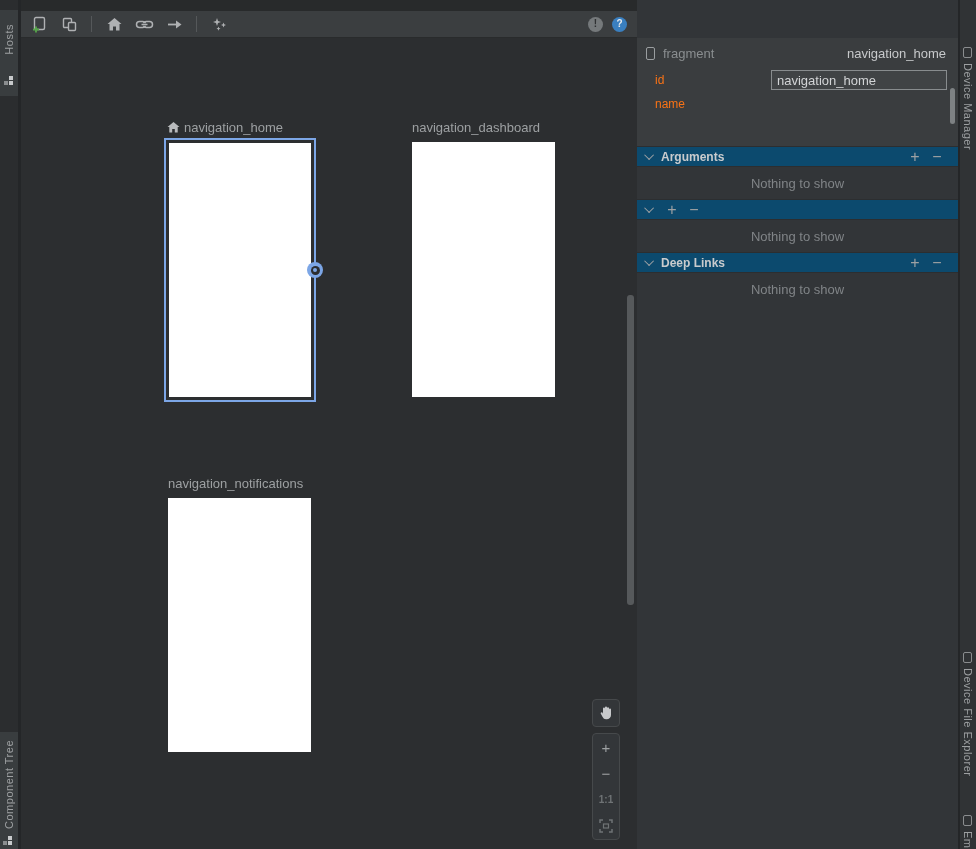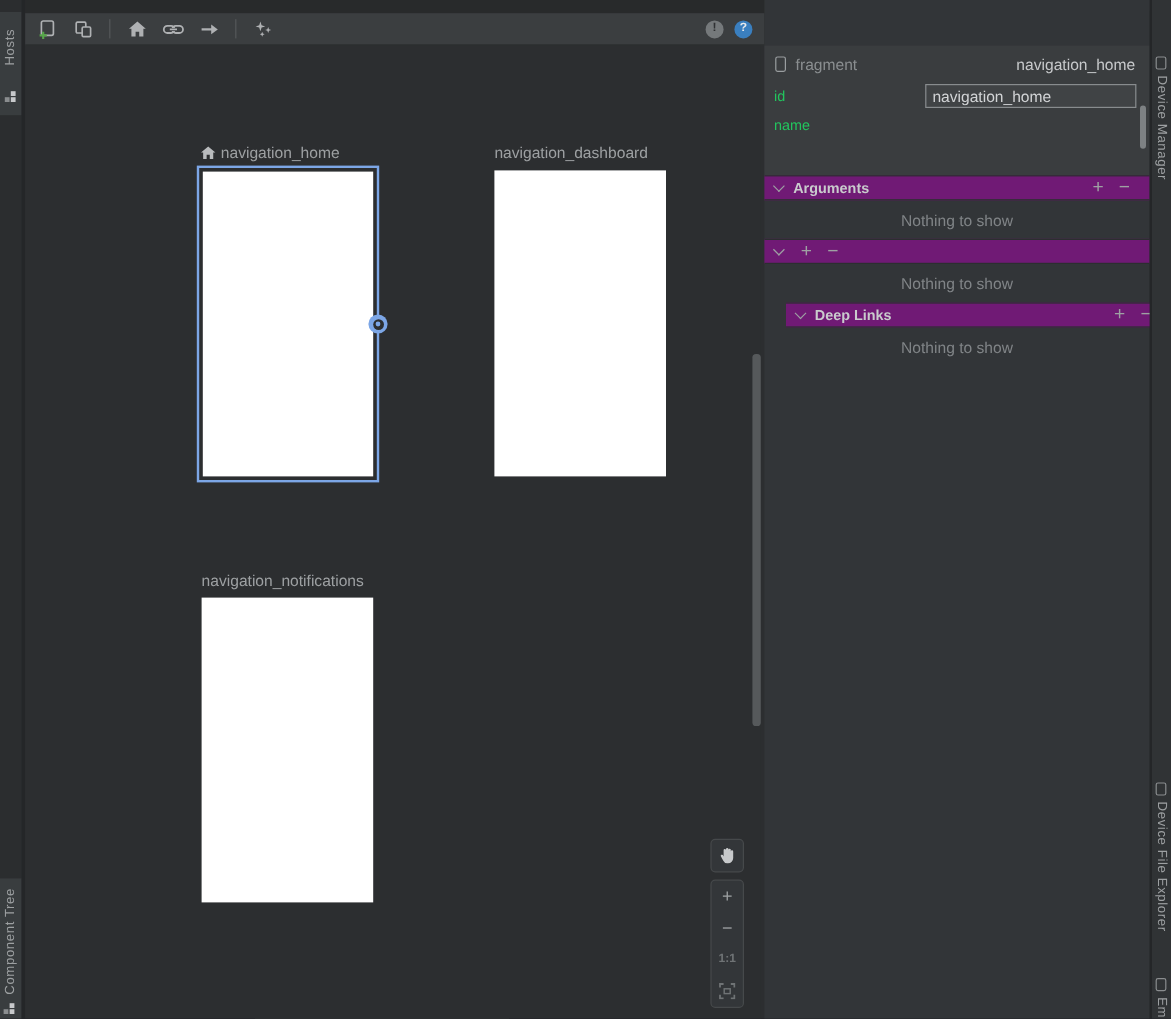--- a/index.html
+++ b/index.html
@@ -96,21 +96,21 @@
     background:#3b3e40; border-bottom:1px solid #292b2c;
     display:flex; align-items:center; padding:0 10px; color:#bcbec0;
   }
   .panel-header .spacer { flex:1; }
   .ph-ic { width:18px; height:18px; display:flex; align-items:center; justify-content:center; margin-left:8px; color:#9ea1a3; }
   .frag-row { position:absolute; left:0; top:44px; width:321px; height:18px; display:flex; align-items:center; padding:0 12px 0 9px; }
   .frag-ic { width:9px; height:13px; border:1.4px solid #9a9ea0; border-radius:2px; margin-right:8px; }
   .frag-type { color:#8a8e90; }
   .frag-id-val { flex:1; text-align:right; color:#c7c9cb; }
   .attr-row { position:absolute; left:0; width:321px; height:20px; }
-  .attr-label { position:absolute; left:8px; top:0; height:20px; line-height:20px; font-size:12px; color:#22c55e; }
+  .attr-label { position:absolute; left:18px; top:0; height:20px; line-height:20px; font-size:12px; color:#f97316; }
   .attr-input {
     position:absolute; left:134px; top:0; width:176px; height:20px;
     background:#43464850; background:#404345; border:1px solid #888c8e;
     color:#d2d4d6; font-size:13px; font-family:"Liberation Sans", sans-serif;
     padding:0 5px; outline:none;
   }
   .attr-dd {
     position:absolute; left:134px; top:0; width:176px; height:20px;
     background:#46494b; border:1px solid #646869; border-radius:2px;
     color:#d2d4d6; font-size:13px; padding:0 20px 0 6px;
@@ -118,21 +118,21 @@
   }
   .dd-arrow {
     position:absolute; right:5px; top:8px; width:0; height:0;
     border-left:4px solid transparent; border-right:4px solid transparent;
     border-top:5px solid #9ea1a3;
   }
   .panel-scroll { position:absolute; left:313px; top:88px; width:5px; height:36px; border-radius:3px; background:#7d8183; }
 
   .section-header {
     position:absolute; left:0; width:321px; height:21px;
-    background:#701a75; border-top:1px solid #2c2e30; border-bottom:1px solid #2c2e30;
+    background:#0c4a6e; border-top:1px solid #2c2e30; border-bottom:1px solid #2c2e30;
     display:flex; align-items:center; padding:0 10px;
   }
   .chev {
     width:7px; height:7px; border-left:1.6px solid #9ea1a3; border-bottom:1.6px solid #9ea1a3;
     transform:rotate(-45deg) translateY(-2px); margin-right:7px;
   }
   .section-title { font-size:12px; font-weight:bold; color:#c9cbcd; flex:1; }
   .pm { color:#9ea1a3; font-size:16px; line-height:1; width:22px; text-align:center; }
   .empty-row { position:absolute; left:0; width:321px; height:31px; display:flex; align-items:center; justify-content:center; color:#808487; }
 
@@ -322,21 +322,21 @@
 
     <div class="section-header" style="top:199px;">
       <span class="chev"></span>
       <span class="pm">+</span>
       <span class="pm">−</span>
     </div>
     <div class="empty-row" style="top:221px;">
       <span>Nothing to show</span>
     </div>
 
-    <div class="section-header" style="top:252px;margin-left:18px;">
+    <div class="section-header" style="top:252px;">
       <span class="chev"></span>
       <span class="section-title">Deep Links</span>
       <span class="pm">+</span>
       <span class="pm">−</span>
     </div>
     <div class="empty-row" style="top:274px;">
       <span>Nothing to show</span>
     </div>
   </div>
 

